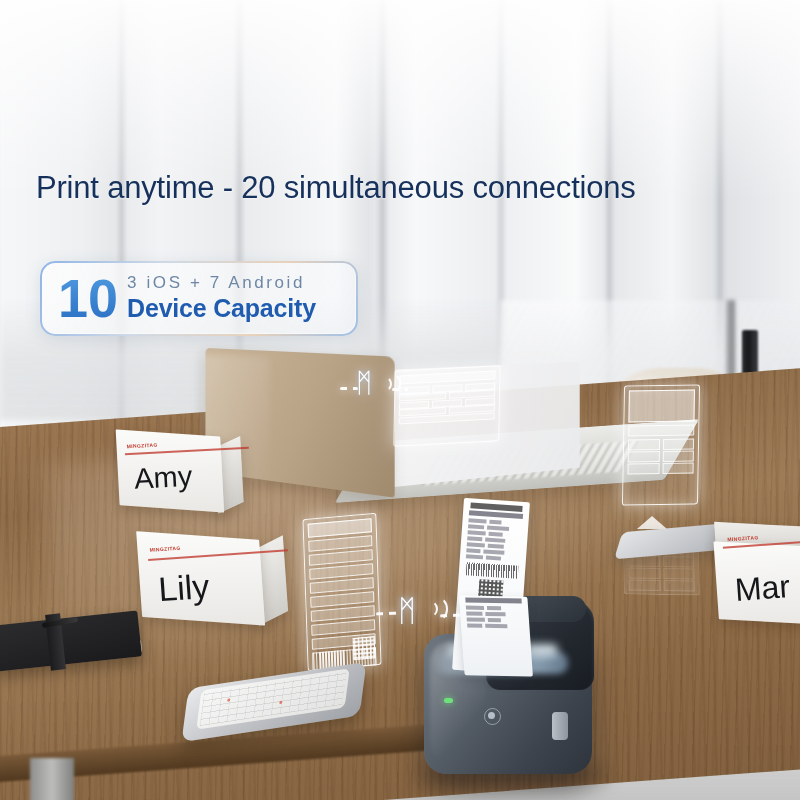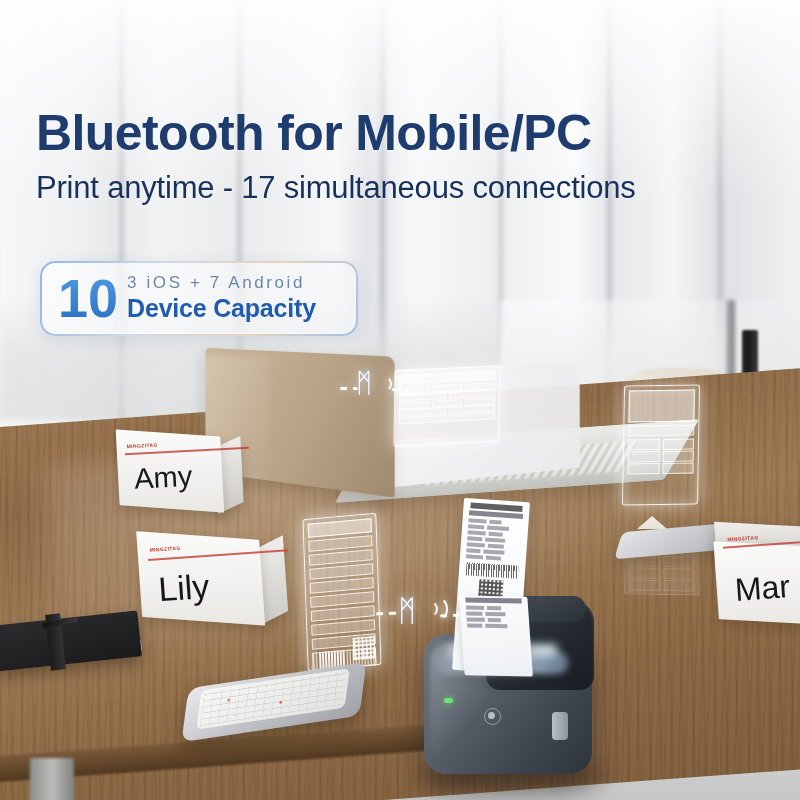--- a/index.html
+++ b/index.html
@@ -494,22 +494,21 @@
   <div class="bt-wave" style="left:420px;top:600px;width:14px;height:14px;"></div>
   <div class="bt-wave" style="left:424px;top:596px;width:20px;height:22px;"></div>
   <div class="bt-dash" style="left:440px;top:614px;width:20px;transform:rotate(-2deg);"></div>
 
   <div class="bt-dash" style="left:340px;top:387px;width:18px;"></div>
   <div class="bt" style="left:356px;top:370px;font-size:27px;">ᛗ</div>
   <div class="bt-wave" style="left:376px;top:376px;width:12px;height:12px;"></div>
   <div class="bt-wave" style="left:379px;top:372px;width:18px;height:19px;"></div>
   <div class="bt-dash" style="left:392px;top:388px;width:16px;"></div>
 
-  <div class="h1">Bluetooth for Mobile/PC</div>
-  <div class="h2">Print anytime - 17 simultaneous connections</div>
+  <div class="h2">Print anytime - 20 simultaneous connections</div>
 
   <div class="cap">
     <div class="cap-num">10</div>
     <div class="cap-txt">
       <div class="cap-sub">3 iOS + 7 Android</div>
       <div class="cap-main">Device Capacity</div>
     </div>
   </div>
   <div class="cap-border"></div>
 

